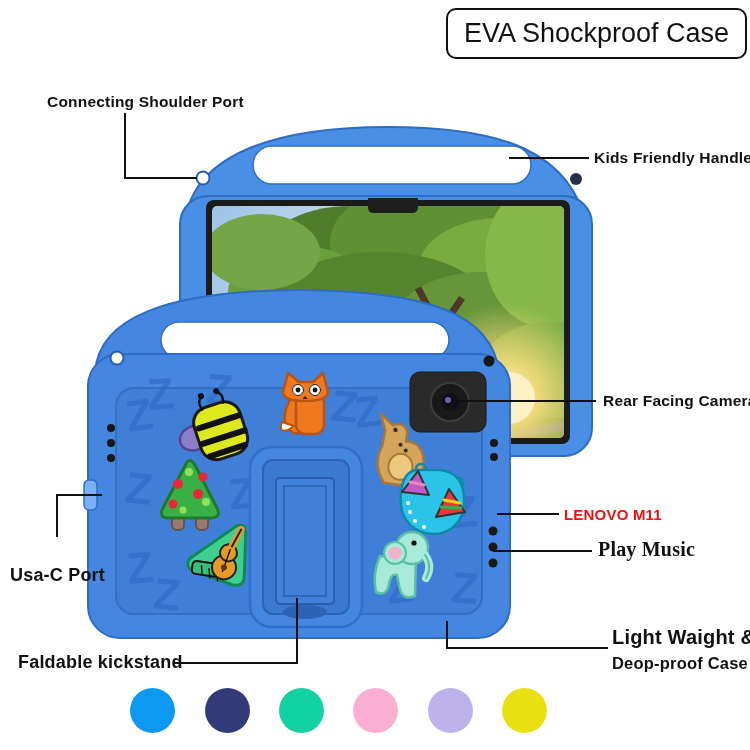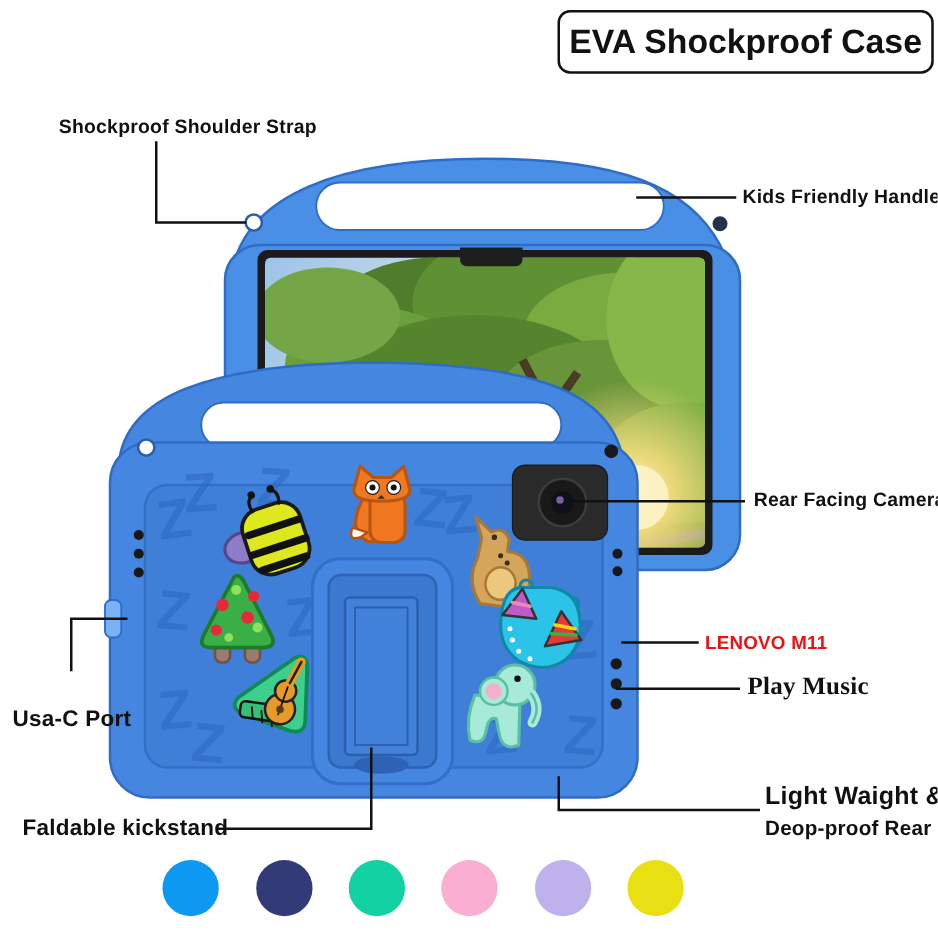--- a/index.html
+++ b/index.html
@@ -9,21 +9,21 @@
   }
   .scene{position:absolute;left:0;top:0;width:750px;height:750px;}
   .label{
     position:absolute;font-weight:bold;color:#111;white-space:nowrap;
     font-size:15.5px;letter-spacing:0.2px;
   }
   .title-box{
     position:absolute;left:446px;top:8px;width:297px;height:47px;
     border:2.5px solid #111;border-radius:10px;
     display:flex;align-items:center;justify-content:center;
-    font-weight:bold;font-size:27px;color:#111;
+    font-weight:normal;font-size:27px;color:#111;
   }
   .swatch-row{position:absolute;left:0;top:688px;width:750px;height:45px;}
   .swatch{
     position:absolute;width:45px;height:45px;border-radius:50%;
   }
 </style>
 </head>
 <body>
 
 <svg class="scene" viewBox="0 0 750 750">
@@ -216,29 +216,29 @@
     <path d="M497 514 H559"></path>
     <path d="M493 551 H592"></path>
     <path d="M102 495 H57 V537"></path>
     <path d="M297 598 V663 H173"></path>
     <path d="M447 621 V648 H608"></path>
   </g>
 </svg>
 
 <div class="title-box">EVA Shockproof Case</div>
 
-<div class="label" style="left:47px;top:93px;">Shockproof Shoulder Strap</div>
+<div class="label" style="left:47px;top:93px;">Connecting Shoulder Port</div>
 <div class="label" style="left:594px;top:149px;">Kids Friendly Handle</div>
 <div class="label" style="left:603px;top:392px;">Rear Facing Camera</div>
 <div class="label" style="left: 564px; top: 506px; font-size: 15px; color: rgb(238, 17, 17);">LENOVO  M11</div>
 <div class="label" style="left:598px;top:538px;font-size:20px;font-family:Liberation Serif, serif;">Play Music</div>
 <div class="label" style="left:10px;top:537px;font-size:18px;margin-top:28px;">Usa-C Port</div>
 <div class="label" style="left:18px;top:652px;font-size:18px;">Faldable kickstand</div>
 <div class="label" style="left:612px;top:626px;font-size:20px;">Light Waight &amp;</div>
-<div class="label" style="left:612px;top:654px;font-size:16.5px;">Deop-proof Rear</div>
+<div class="label" style="left:612px;top:654px;font-size:16.5px;">Deop-proof Case</div>
 
 <div class="swatch-row">
   <div class="swatch" style="left: 130px; background-color: rgb(13, 153, 242);"></div>
   <div class="swatch" style="left: 205px; background-color: rgb(51, 58, 120);"></div>
   <div class="swatch" style="left: 279px; background-color: rgb(18, 209, 163);"></div>
   <div class="swatch" style="left: 353px; background-color: rgb(249, 174, 210);"></div>
   <div class="swatch" style="left: 428px; background-color: rgb(189, 178, 236);"></div>
   <div class="swatch" style="left: 502px; background-color: rgb(232, 224, 18);"></div>
 </div>
 

